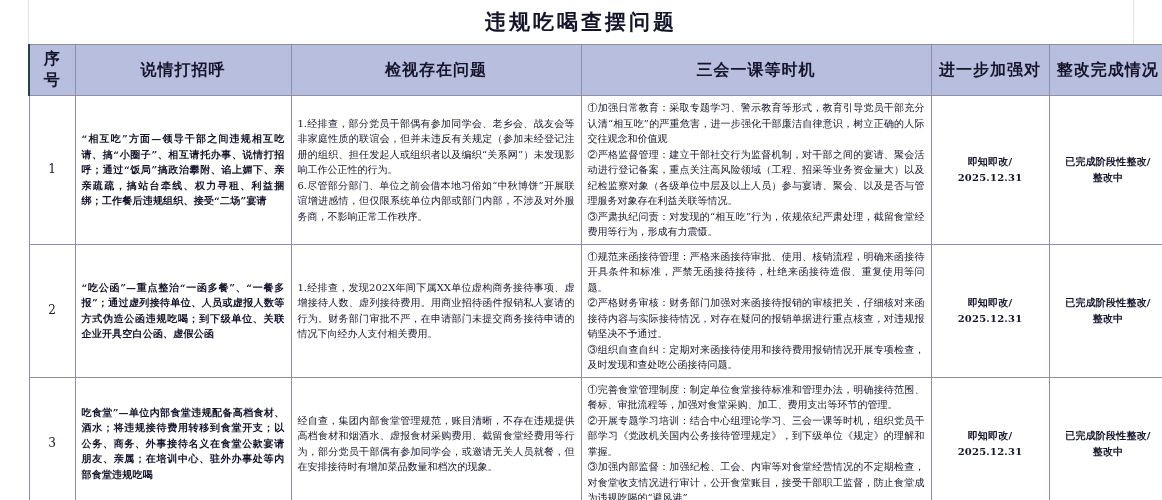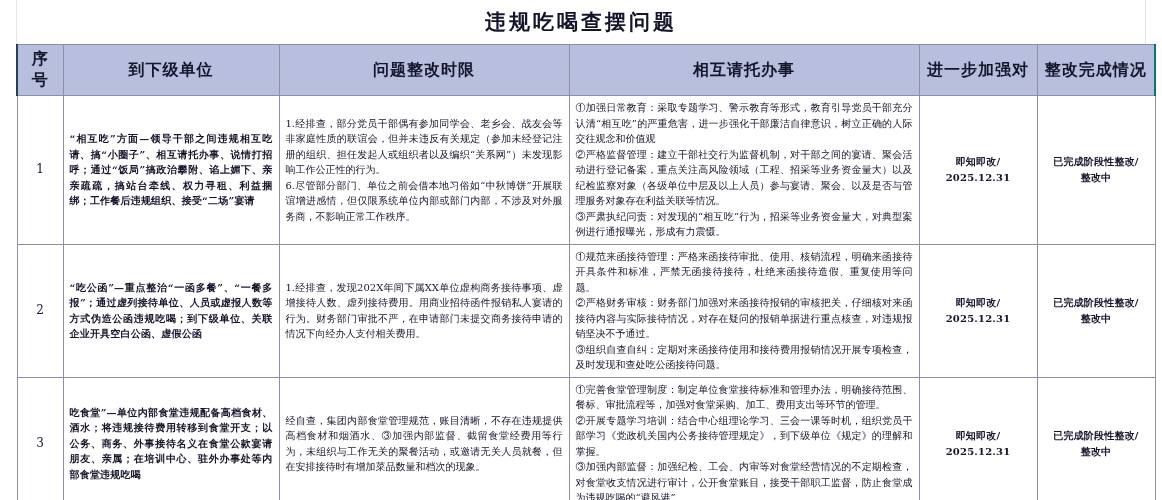--- a/index.html
+++ b/index.html
@@ -11,21 +11,21 @@
     width: 1162px;
     height: 500px;
     overflow: hidden;
     font-family: "DejaVu Sans", "Liberation Sans", sans-serif;
     color: #1b1b2a;
   }
   .sheet {
     width: 1162px;
     height: 396px;
     box-sizing: border-box;
-    padding: 0 16px;
+    padding: 0 28px;
     position: relative;
     background: #ffffff;
   }
   .title-bar {
     height: 44px;
     display: flex;
     align-items: center;
     justify-content: center;
     border-left: 1px solid #e3e3ea;
     border-right: 1px solid #e3e3ea;
@@ -111,40 +111,40 @@
 <div class="sheet">
 
   <div class="title-bar">
     <span class="title">违规吃喝查摆问题</span>
   </div>
 
   <table class="grid">
     <thead>
       <tr>
         <th class="c-seq">序号</th>
-        <th class="c-type">到下级单位</th>
-        <th class="c-issue">问题整改时限</th>
-        <th class="c-meas">相互请托办事</th>
+        <th class="c-type">说情打招呼</th>
+        <th class="c-issue">检视存在问题</th>
+        <th class="c-meas">三会一课等时机</th>
         <th class="c-limit">进一步加强对</th>
         <th class="c-done">整改完成情况</th>
       </tr>
     </thead>
     <tbody>
 
       <tr class="row1">
         <td class="seq c-seq">1</td>
         <td class="type c-type">“相互吃”方面—领导干部之间违规相互吃请、搞“小圈子”、相互请托办事、说情打招呼；通过“饭局”搞政治攀附、谄上媚下、亲亲疏疏，搞站台牵线、权力寻租、利益捆绑；工作餐后违规组织、接受“二场”宴请</td>
         <td class="issue c-issue">
           <p class="p">1.经排查，部分党员干部偶有参加同学会、老乡会、战友会等非家庭性质的联谊会，但并未违反有关规定（参加未经登记注册的组织、担任发起人或组织者以及编织“关系网”）未发现影响工作公正性的行为。</p>
           <p class="p">6.尽管部分部门、单位之前会借本地习俗如“中秋博饼”开展联谊增进感情，但仅限系统单位内部或部门内部，不涉及对外服务商，不影响正常工作秩序。</p>
         </td>
         <td class="meas c-meas">
           <p class="p">①加强日常教育：采取专题学习、警示教育等形式，教育引导党员干部充分认清“相互吃”的严重危害，进一步强化干部廉洁自律意识，树立正确的人际交往观念和价值观</p>
           <p class="p">②严格监督管理：建立干部社交行为监督机制，对干部之间的宴请、聚会活动进行登记备案，重点关注高风险领域（工程、招采等业务资金量大）以及纪检监察对象（各级单位中层及以上人员）参与宴请、聚会、以及是否与管理服务对象存在利益关联等情况。</p>
-          <p class="p">③严肃执纪问责：对发现的“相互吃”行为，招采等业务资金量大，对典型案例进行通报曝光，形成有力震慑。</p>
+          <p class="p">③严肃执纪问责：对发现的“相互吃”行为，依规依纪严肃处理，截留食堂经费用等行为，形成有力震慑。</p>
         </td>
         <td class="limit c-limit">
           <span class="l1">即知即改/</span>
           <span class="l1">2025.12.31</span>
         </td>
         <td class="done c-done">
           <span class="l1">已完成阶段性整改/</span>
           <span class="l1">整改中</span>
         </td>
       </tr>
@@ -167,21 +167,21 @@
         <td class="done c-done">
           <span class="l1">已完成阶段性整改/</span>
           <span class="l1">整改中</span>
         </td>
       </tr>
 
       <tr class="row3">
         <td class="seq c-seq">3</td>
         <td class="type c-type">吃食堂”—单位内部食堂违规配备高档食材、酒水；将违规接待费用转移到食堂开支；以公务、商务、外事接待名义在食堂公款宴请朋友、亲属；在培训中心、驻外办事处等内部食堂违规吃喝</td>
         <td class="issue c-issue">
-          <p class="p">经自查，集团内部食堂管理规范，账目清晰，不存在违规提供高档食材和烟酒水、③加强内部监督、截留食堂经费用等行为，未组织与工作无关的聚餐活动，或邀请无关人员就餐，但在安排接待时有增加菜品数量和档次的现象。</p>
+          <p class="p">经自查，集团内部食堂管理规范，账目清晰，不存在违规提供高档食材和烟酒水、虚报食材采购费用、截留食堂经费用等行为，部分党员干部偶有参加同学会，或邀请无关人员就餐，但在安排接待时有增加菜品数量和档次的现象。</p>
         </td>
         <td class="meas c-meas">
           <p class="p">①完善食堂管理制度：制定单位食堂接待标准和管理办法，明确接待范围、餐标、审批流程等，加强对食堂采购、加工、费用支出等环节的管理。</p>
           <p class="p">②开展专题学习培训：结合中心组理论学习、三会一课等时机，组织党员干部学习《党政机关国内公务接待管理规定》，到下级单位《规定》的理解和掌握。</p>
           <p class="p">③加强内部监督：加强纪检、工会、内审等对食堂经营情况的不定期检查，对食堂收支情况进行审计，公开食堂账目，接受干部职工监督，防止食堂成为违规吃喝的“避风港”。</p>
         </td>
         <td class="limit c-limit">
           <span class="l1">即知即改/</span>
           <span class="l1">2025.12.31</span>
         </td>

